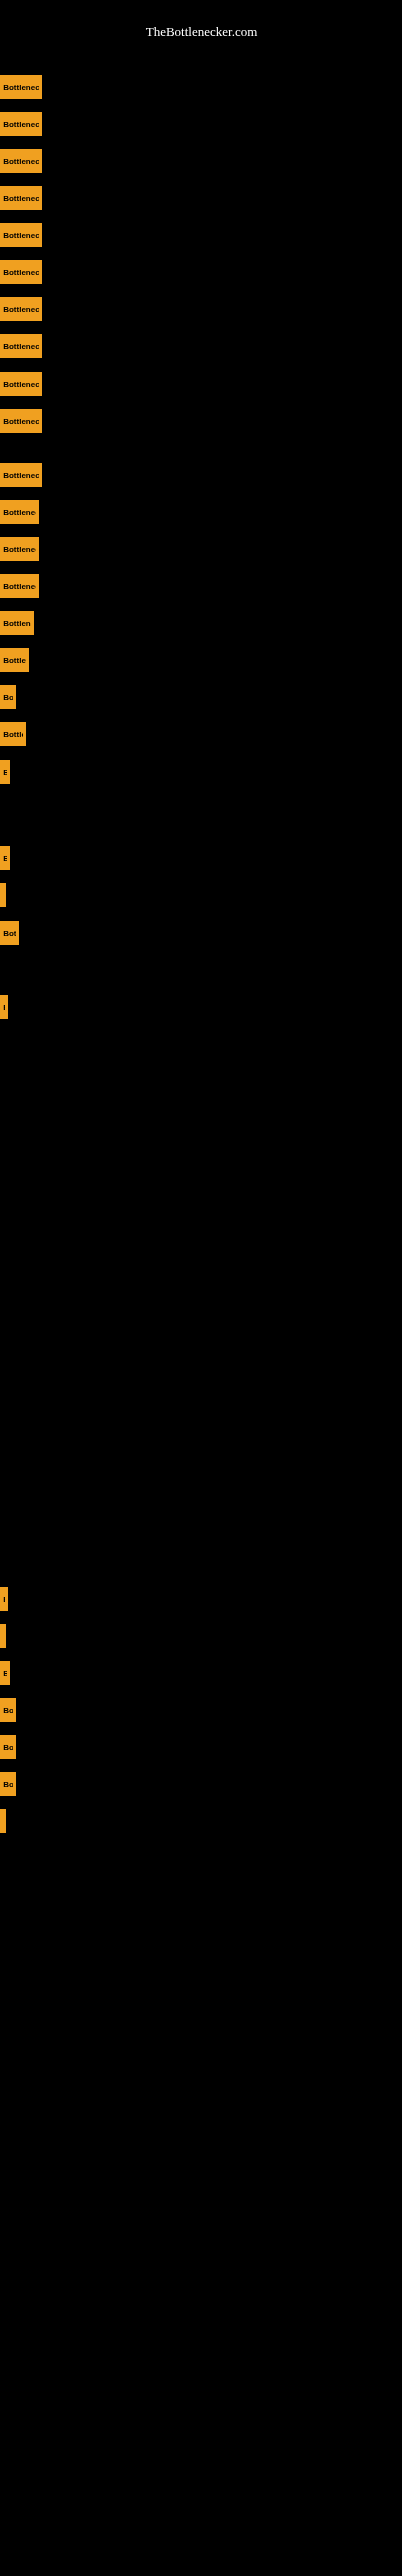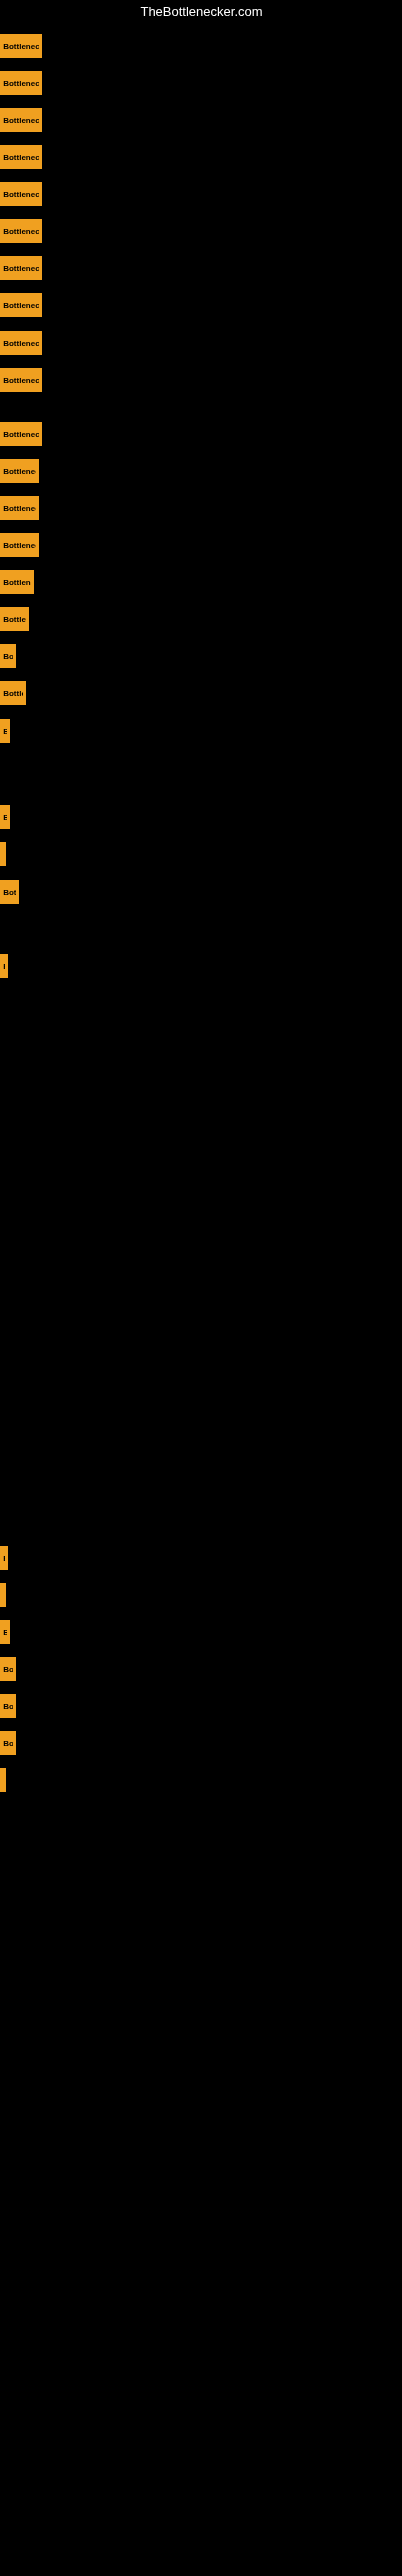--- a/index.html
+++ b/index.html
@@ -13,22 +13,23 @@
       font-family: Arial, sans-serif;
       width: 403px;
       min-height: 2576px;
       position: relative;
     }
 
     .site-title {
       text-align: center;
       color: #ffffff;
       font-size: 13px;
-      padding: 4px 0;
+      padding: 24px 0;
       font-weight: normal;
+      font-family: Liberation Serif, serif;
     }
   </style>
 </head>
 <body>
 
 <div style="position: relative; width: 403px; min-height: 2576px; background: #000;">
   <div class="site-title">TheBottlenecker.com</div>
 
   <div id="bars-container" style="position: relative; width: 403px; height: 2576px;">
   <div style="position: absolute; left: 0px; top: 11.3px; background-color: rgb(240, 160, 32); width: 42px; height: 24px; display: flex; align-items: center; padding: 0px 3.2px;">

